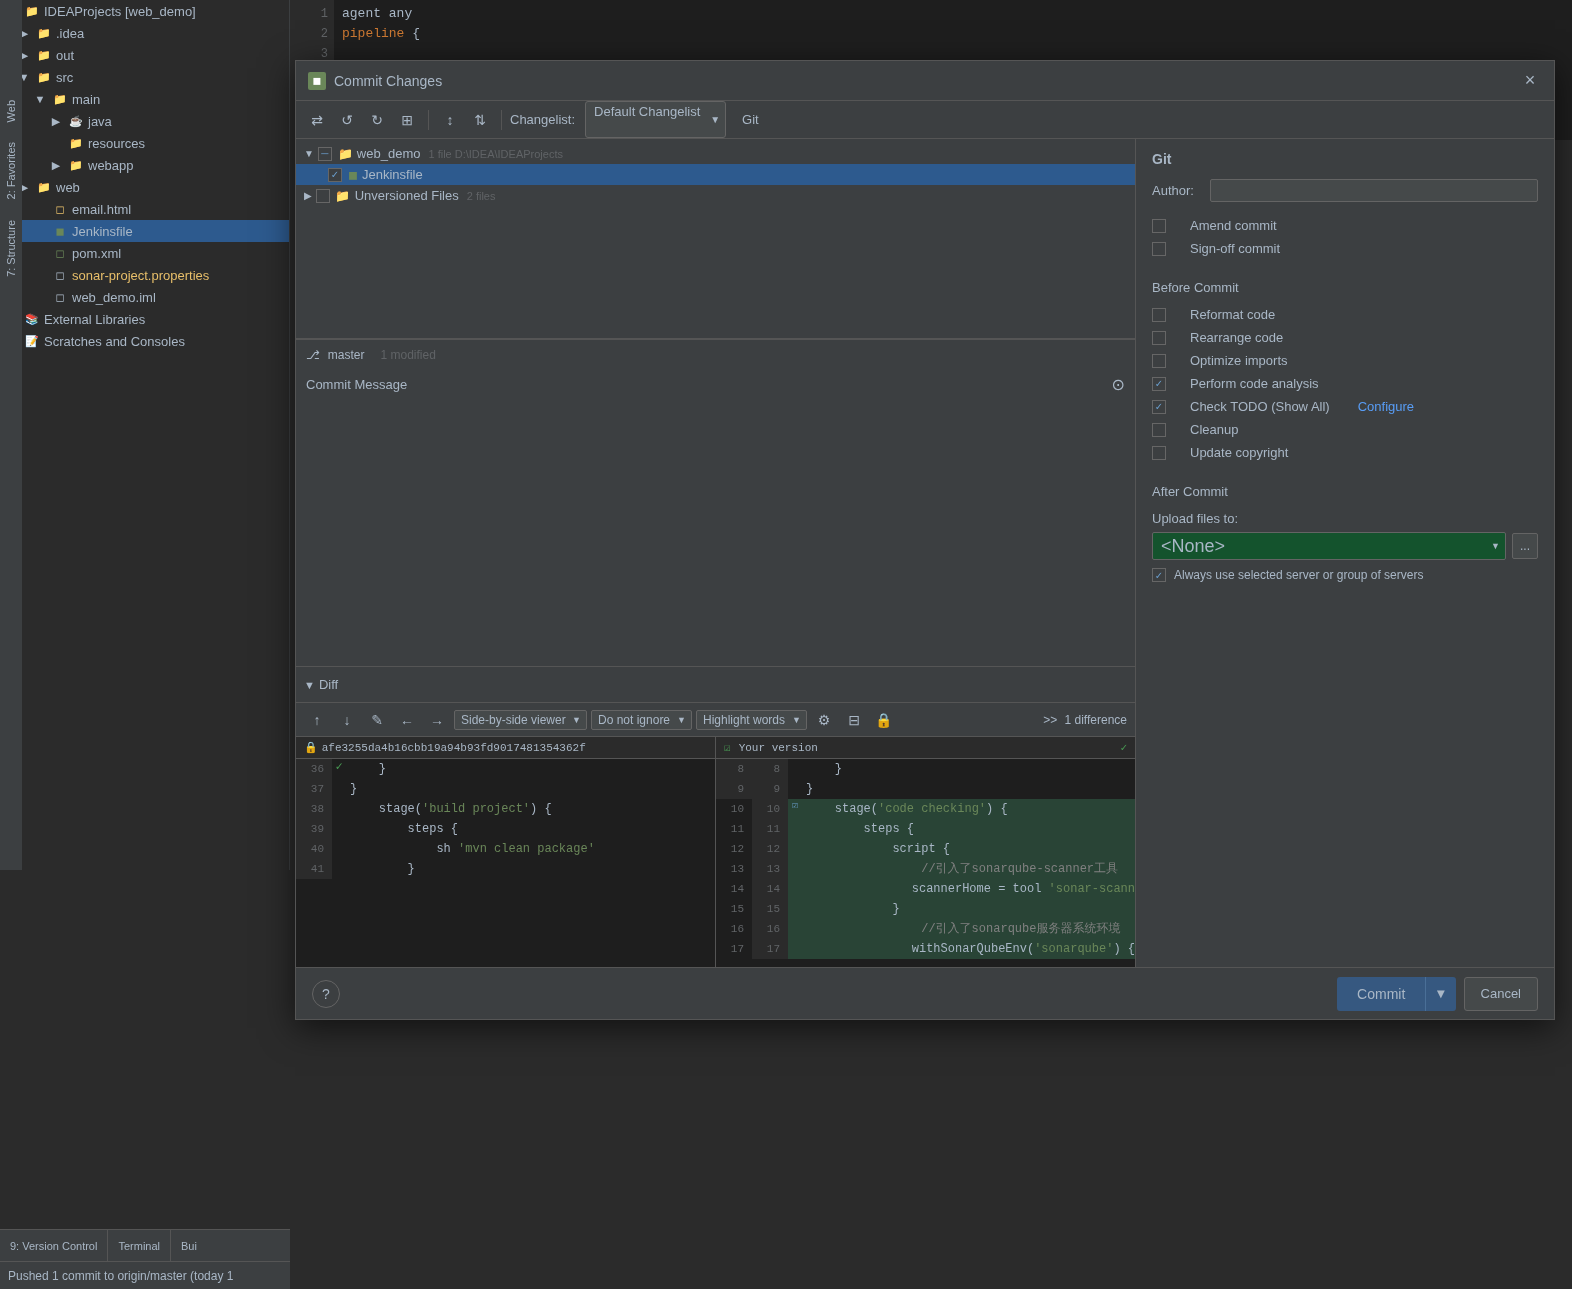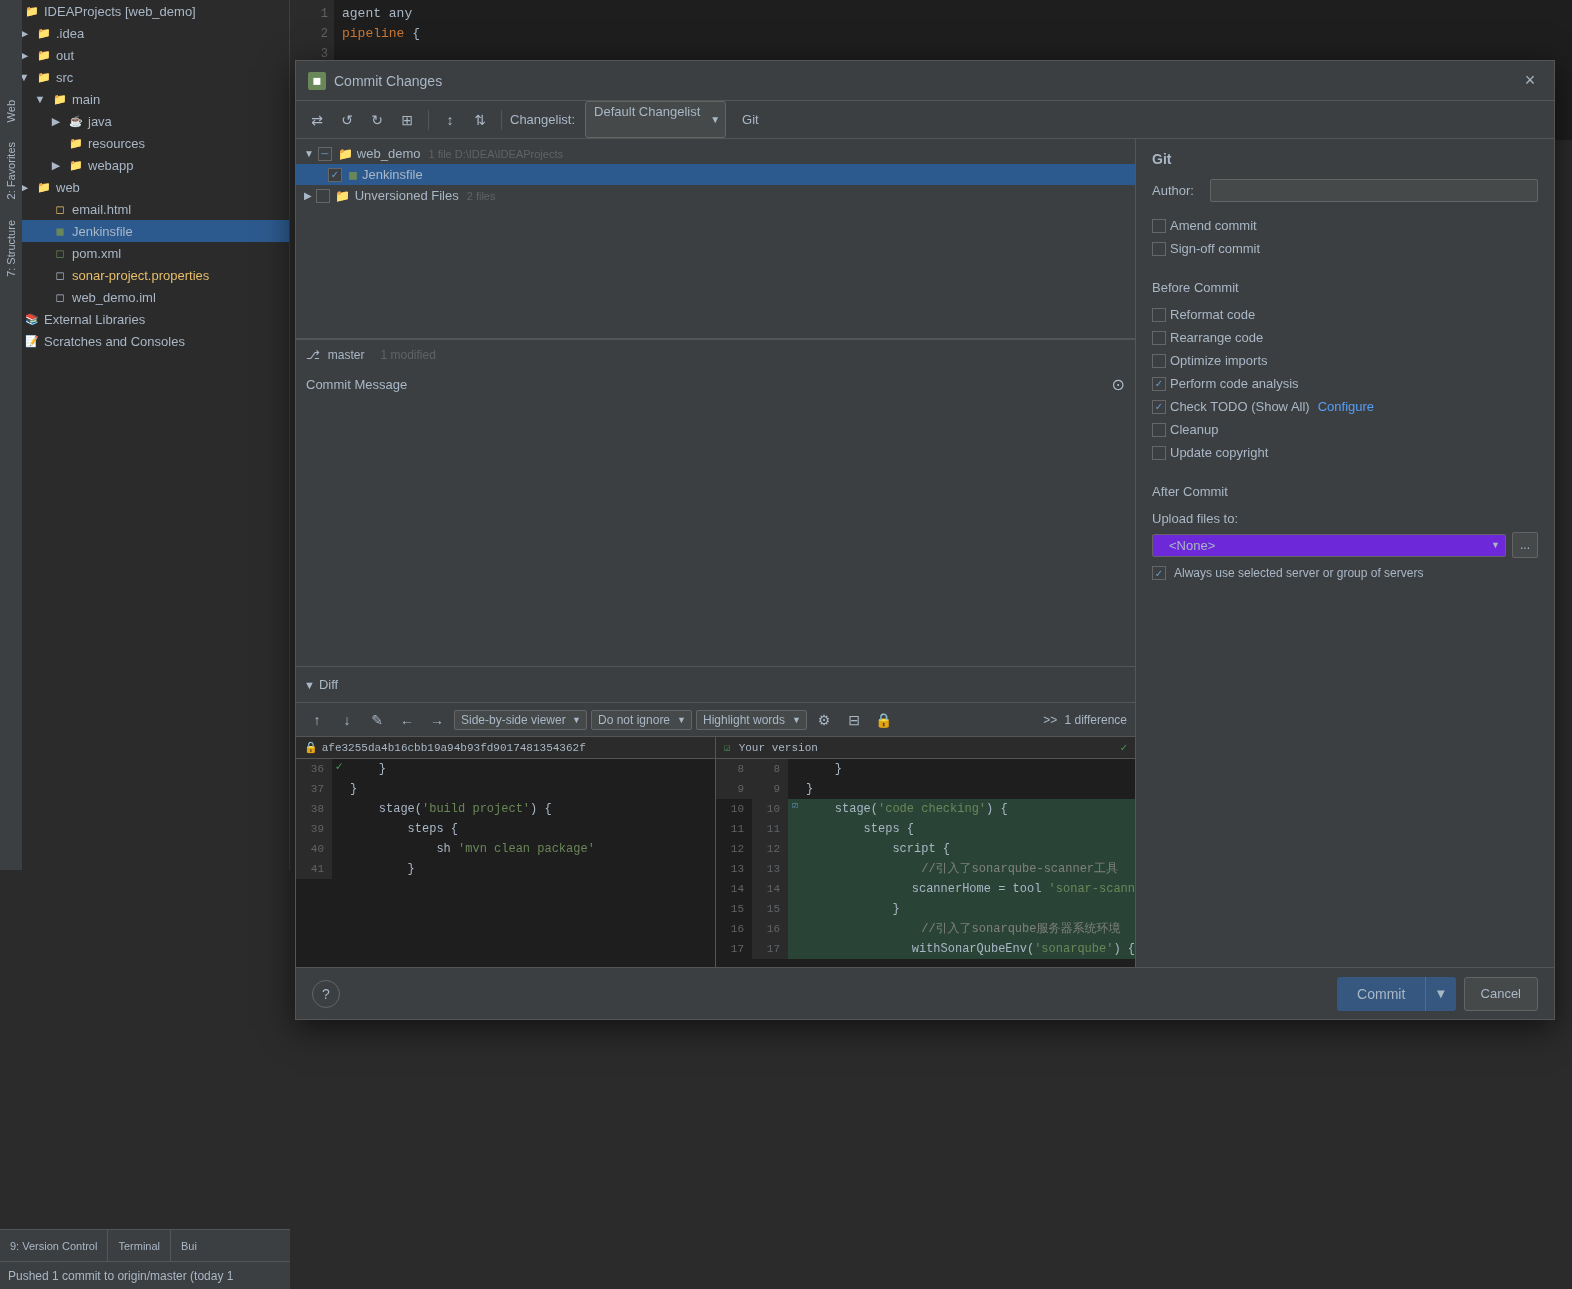--- a/index.html
+++ b/index.html
@@ -318,21 +318,21 @@
       color: #a9b7c6;
       padding: 3px 6px;
       font-size: 13px;
       border-radius: 2px;
       outline: none;
     }
 
     .checkbox-row {
       display: flex;
       align-items: center;
-      gap: 4px;
+      gap: 24px;
       margin-bottom: 8px;
     }
 
     .checkbox-box {
       width: 14px; height: 14px;
       border: 1px solid #666;
       background: #3c3f41;
       display: flex; align-items: center; justify-content: center;
       font-size: 10px;
       cursor: pointer;
@@ -362,25 +362,25 @@
     }
 
     .upload-select-row {
       display: flex;
       align-items: center;
       gap: 6px;
     }
 
     .upload-select {
       flex: 1;
-      background: #6d28d9;
+      background: #14532d;
       border: 1px solid #646464;
       color: #a9b7c6;
-      padding: 3px 16px;
-      font-size: 13px;
+      padding: 3px 8px;
+      font-size: 18px;
       border-radius: 2px;
       appearance: none;
     }
 
     .dots-btn {
       width: 26px; height: 26px;
       border: 1px solid #646464;
       background: #45494a;
       color: #a9b7c6;
       display: flex; align-items: center; justify-content: center;

